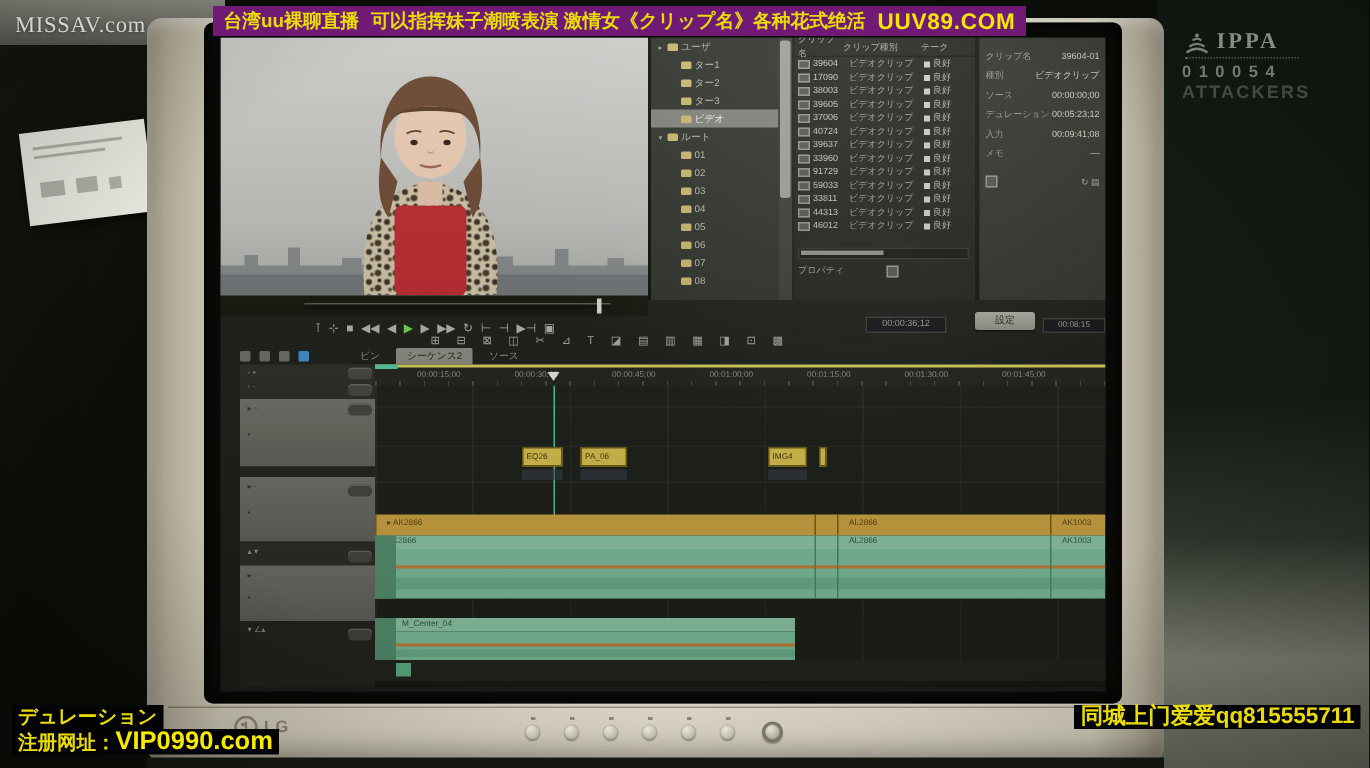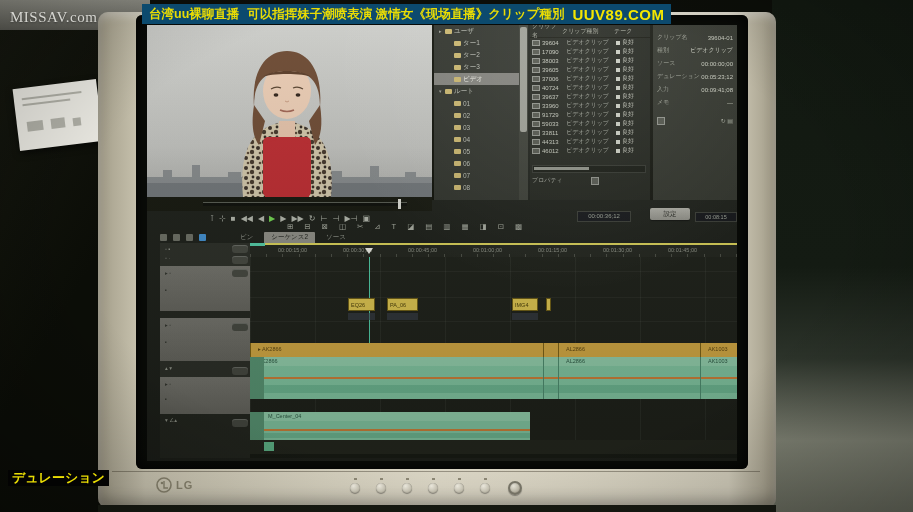--- a/index.html
+++ b/index.html
@@ -147,21 +147,21 @@
   #a2-row{position:absolute;left:0;top:183px;width:487px;height:14px;background:#23261d;}
   #a2-chip{position:absolute;left:14px;top:2px;width:10px;height:9px;background:#5cb687;}
   #tl-bottom{position:absolute;left:0;top:197px;width:487px;height:4px;background:#181b14;}
 
   
   #vignette{left:0;top:0;width:913px;height:512px;pointer-events:none;z-index:40;
       background:radial-gradient(ellipse at 50% 45%,transparent 58%,rgba(0,0,0,.28) 100%);}
   .ov{z-index:50;}
   #missav{left:10px;top:9px;font-family:"Liberation Serif",serif;font-size:15px;color:#d6d6d1;
       letter-spacing:.5px;text-shadow:0 1px 2px rgba(0,0,0,.4);}
-  #banner{left:142px;top:4px;height:20px;background:#0c4a6e;display:flex;align-items:center;gap:8px;
+  #banner{left:142px;top:4px;height:20px;background:#701a75;display:flex;align-items:center;gap:8px;
       padding:0 7px;white-space:nowrap;}
   .b1{font-size:12.5px;font-weight:bold;color:#e9dc04;}
   .bsite{font-size:15px;font-weight:bold;color:#f4e600;letter-spacing:.5px;}
   #ippa{left:788px;top:20px;width:112px;}
   #ippa-top{display:flex;align-items:center;gap:3px;}
   #ippa-brand{font-family:"Liberation Serif",serif;font-size:15px;font-weight:bold;
       color:rgba(200,214,204,.62);letter-spacing:2px;}
   #ippa-line{width:76px;height:1px;border-top:1px dotted rgba(200,214,204,.35);margin:1px 0 2px 2px;}
   #ippa-code{font-size:11px;font-weight:bold;letter-spacing:5px;color:rgba(190,205,196,.55);}
   #ippa-studio{font-size:12px;font-weight:bold;letter-spacing:1.5px;color:rgba(190,205,196,.28);}
@@ -631,25 +631,44 @@
 
     <div class="abs" id="glare"></div>
   </div>
 
   <div class="abs" id="vignette"></div>
 
   <div class="abs ov" id="missav">MISSAV.com</div>
 
   <div class="abs ov" id="banner">
     <span class="b1">台湾uu裸聊直播</span>
-    <span class="b1">可以指挥妹子潮喷表演 激情女《现场直播》クリップ種別</span>
+    <span class="b1">可以指挥妹子潮喷表演 激情女《クリップ名》各种花式绝活</span>
     <span class="bsite">UUV89.COM</span>
   </div>
 
+  <div class="abs ov" id="ippa">
+    <div id="ippa-top">
+      <svg width="20" height="16" viewBox="0 0 20 16">
+        <path d="M3,14 q7,-5 14,0" fill="none" stroke="rgba(200,214,204,.55)" stroke-width="1.6"></path>
+        <path d="M5,10 q5,-3.6 10,0" fill="none" stroke="rgba(200,214,204,.55)" stroke-width="1.5"></path>
+        <path d="M7,6 q3,-2.4 6,0" fill="none" stroke="rgba(200,214,204,.55)" stroke-width="1.4"></path>
+        <circle cx="10" cy="2.6" r="1.3" fill="rgba(200,214,204,.55)"></circle>
+      </svg>
+      <span id="ippa-brand">IPPA</span>
+    </div>
+    <div id="ippa-line"></div>
+    <div id="ippa-code">010054</div>
+    <div id="ippa-studio">ATTACKERS</div>
+  </div>
 
   <div class="abs ov" id="ad-bl">
     <div class="chip l1">デュレーション</div>
+    <div class="chip l2">
+      <span>注册网址：</span>
+        <span class="site">VIP0990.com</span>
+    </div>
   </div>
 
   <div class="abs ov" id="ad-br">
+    <div class="chip l2">同城上门爱爱qq815555711</div>
   </div>
 
 </div>
 
 </body></html>

